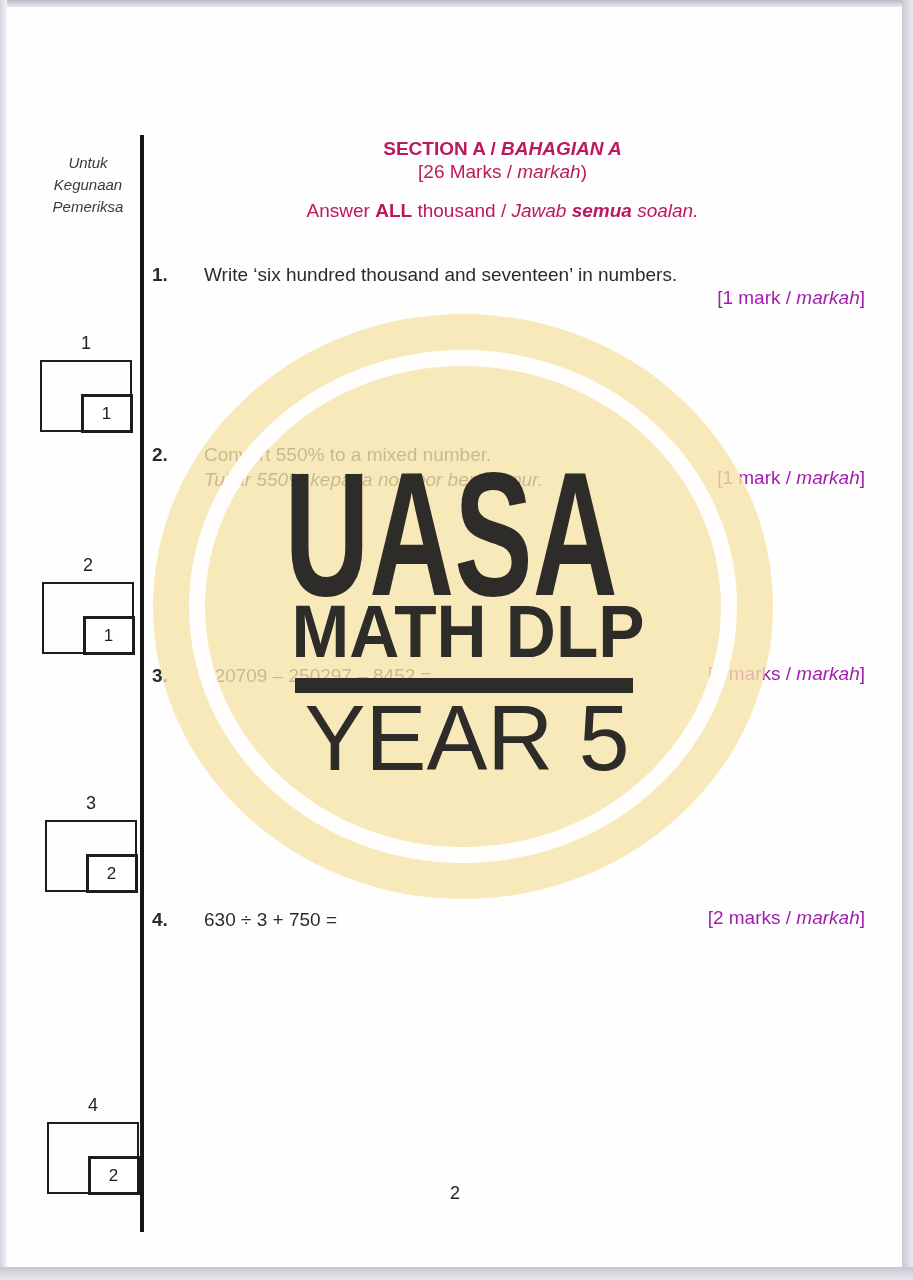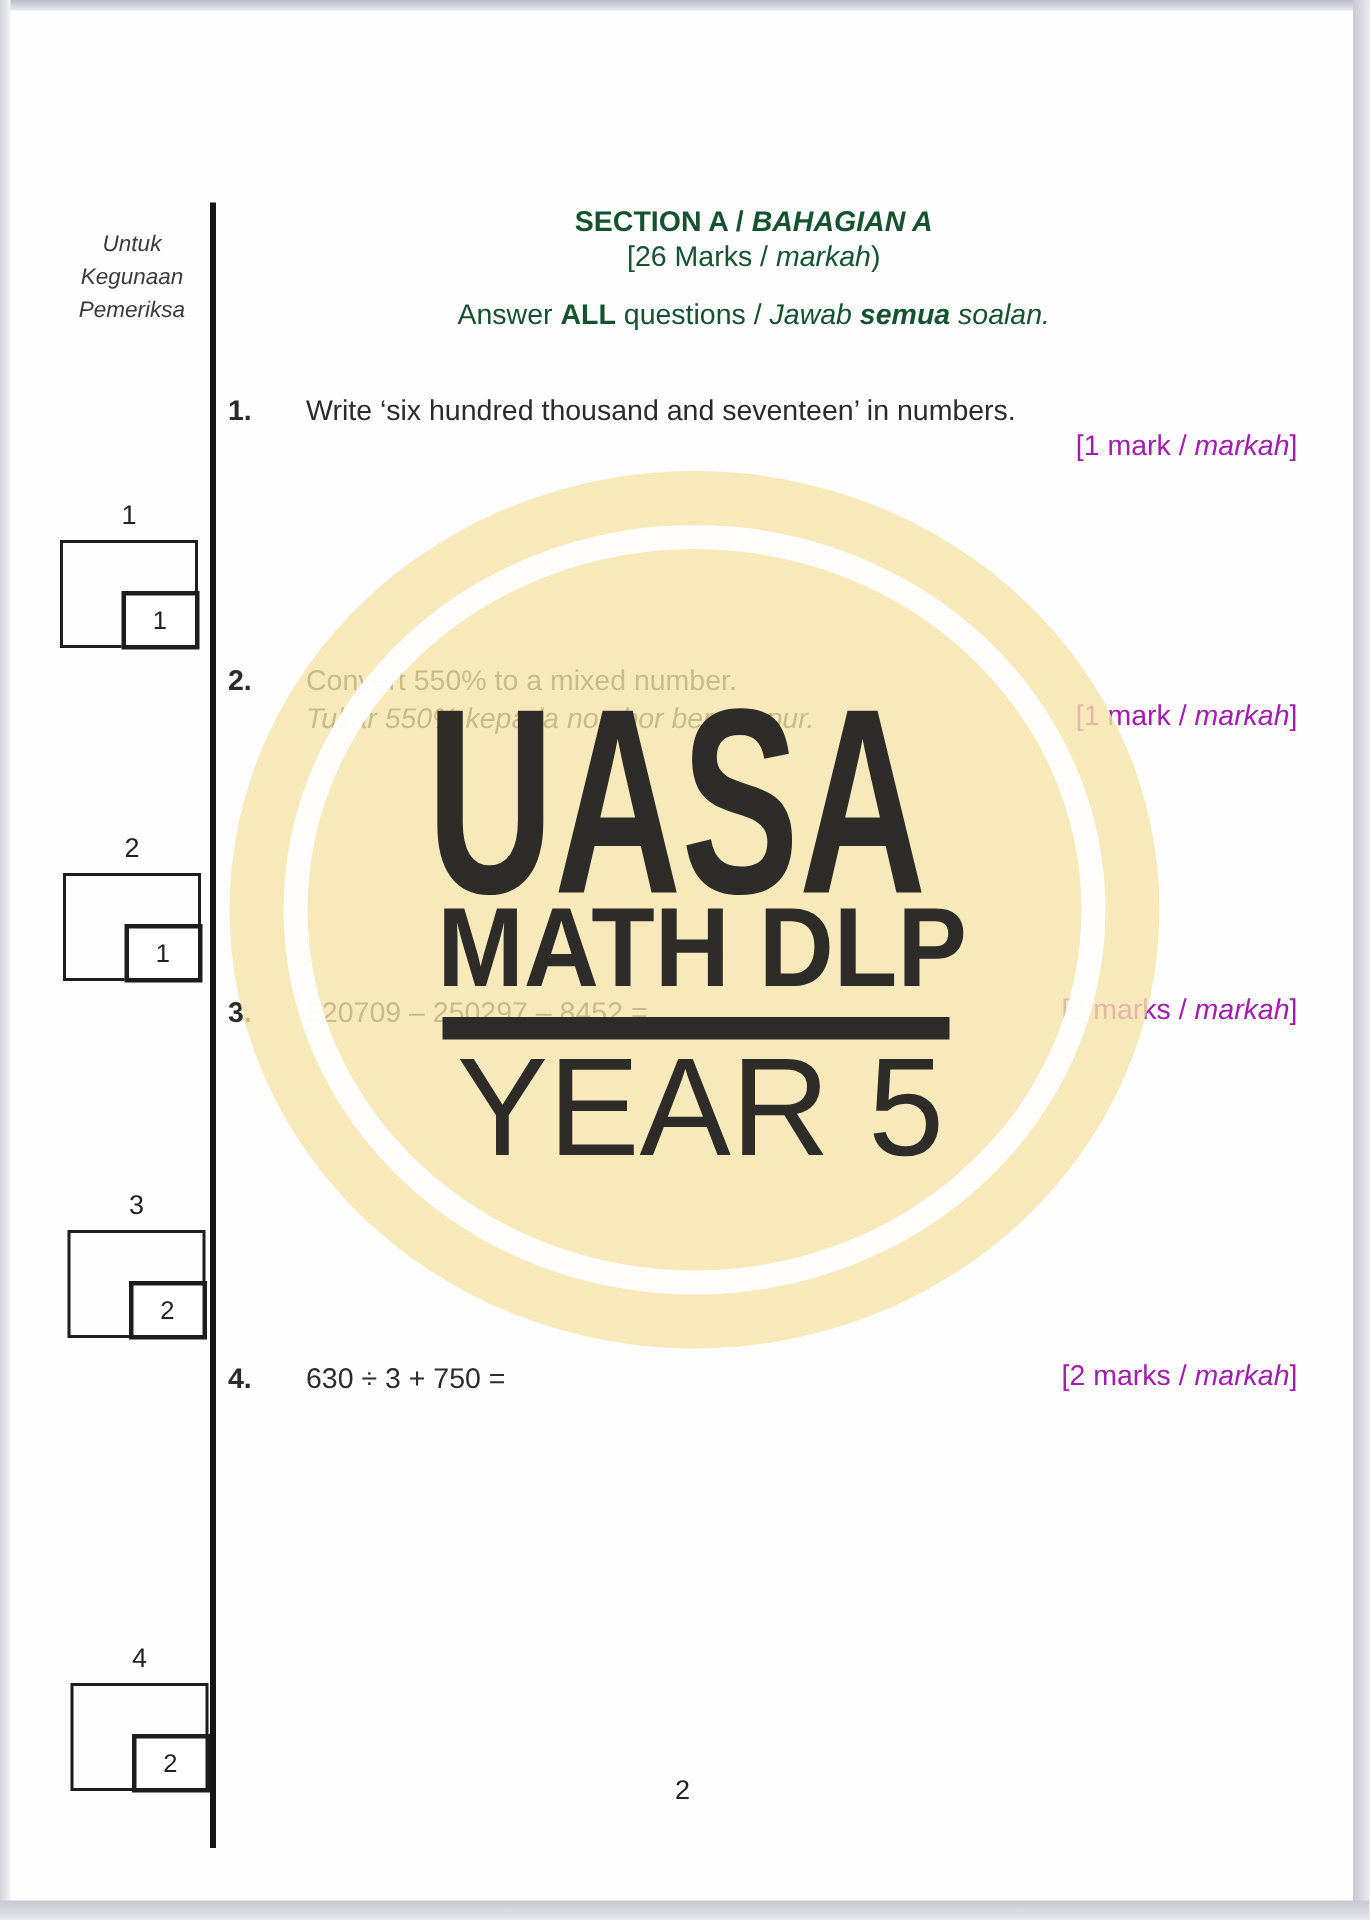--- a/index.html
+++ b/index.html
@@ -37,21 +37,21 @@
     border:3px solid #1d1d1d;background:#fff;
     display:flex;align-items:center;justify-content:center;
     font-size:17px;color:#222;}
   .sbox1{left:40px;top:360px;}
   .sbox2{left:42px;top:582px;}
   .sbox3{left:45px;top:820px;}
   .sbox4{left:47px;top:1122px;}
 
   
   .header{left:145px;top:137px;width:715px;text-align:center;
-    font-size:19px;line-height:23px;color:#14532d;}
+    font-size:19px;line-height:23px;color:#be185d;}
   .b{font-weight:bold;}
   .i{font-style:italic;}
   .bi{font-weight:bold;font-style:italic;}
   .instr{margin-top:16px;}
 
   
   .q{position:absolute;font-size:19px;line-height:25px;color:#2b2b2b;z-index:1;}
   .q .no{position:absolute;left:0;top:0;font-weight:bold;}
   .q .qt{margin-left:52px;}
   .q1{left:152px;top:262px;width:620px;}
@@ -107,21 +107,21 @@
 </div>
 
 <div class="abs header">
   <div>
     <span class="b">SECTION A / </span><span class="bi">BAHAGIAN A</span>
   </div>
   <div>
     <span>[26 Marks / </span><span class="i">markah</span><span>)</span>
   </div>
   <div class="instr">
-    <span>Answer </span><span class="b">ALL</span><span> questions / </span><span class="i">Jawab </span><span class="bi">semua</span><span class="i"> soalan.</span>
+    <span>Answer </span><span class="b">ALL</span><span> thousand / </span><span class="i">Jawab </span><span class="bi">semua</span><span class="i"> soalan.</span>
   </div>
 </div>
 
 <div class="q q1">
   <span class="no">1.</span>
   <div class="qt">
     <div>Write ‘six hundred thousand and seventeen’ in numbers.</div>
   </div>
 </div>
 <div class="marks m1">

